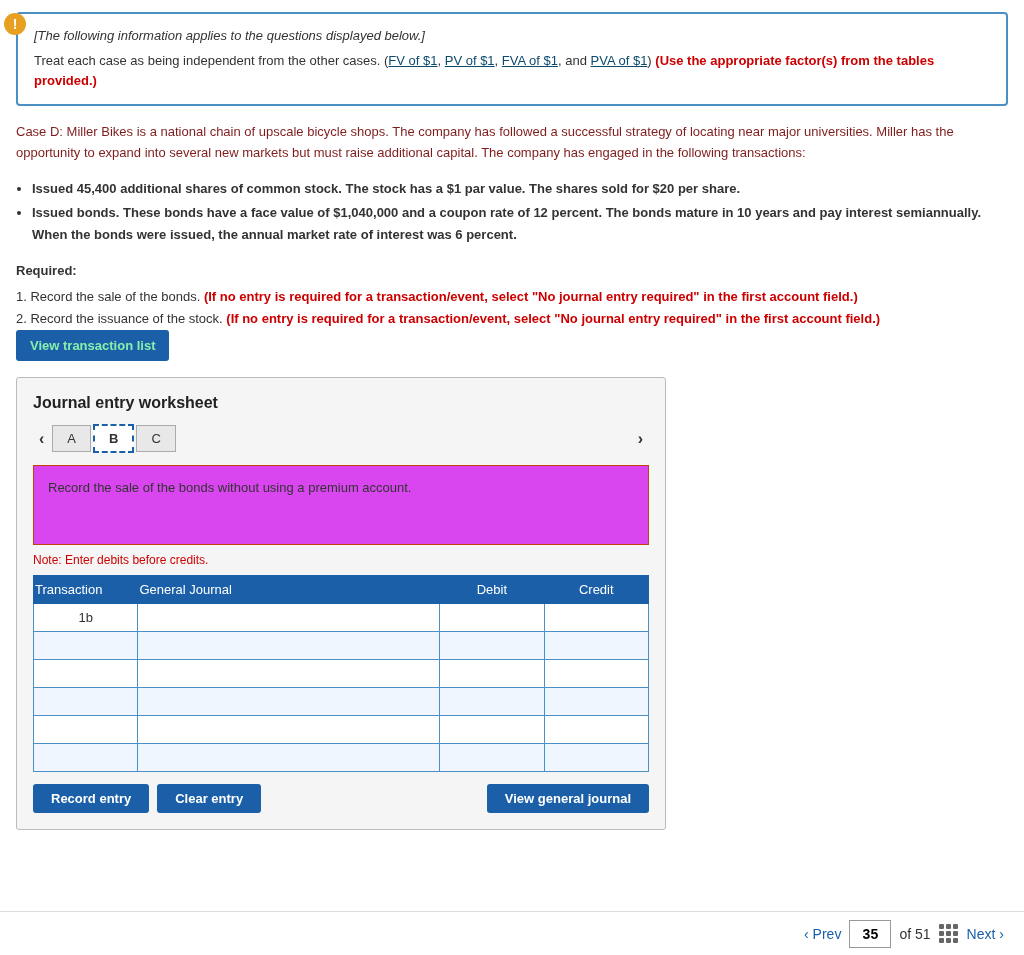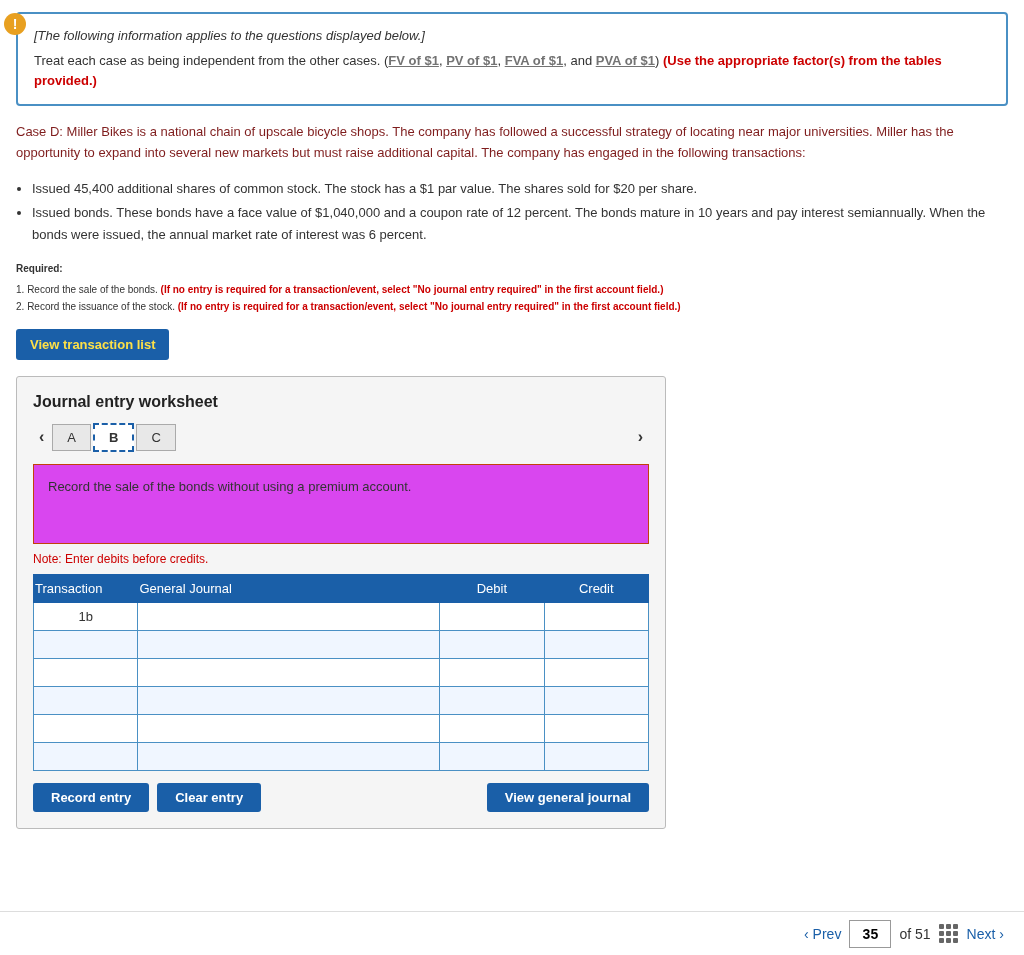--- a/index.html
+++ b/index.html
@@ -48,64 +48,63 @@
       color: #333;
       margin-bottom: 8px;
       font-size: 13px;
     }
     .required-info-box .treat-text {
       font-size: 13px;
       color: #333;
       line-height: 1.5;
     }
     .link {
-      color: #737373;
+      color: #0c4a6e;
       text-decoration: underline;
       cursor: pointer;
-      font-weight: bold;
     }
     .bold-red {
       color: #cc0000;
       font-weight: bold;
     }
 
     
     .case-description {
       margin-bottom: 14px;
       font-size: 13px;
       line-height: 1.6;
       color: #7f1d1d;
     }
 
     
     .bullet-list {
       margin: 10px 0 14px 16px;
       font-size: 13px;
       line-height: 1.7;
+      font-weight: bold;
     }
     .bullet-list li {
       margin-bottom: 2px;
       list-style-type: disc;
     }
 
     
     .required-section {
-      margin-bottom: 14px;
-      font-size: 10px;
+      font-size: 13px;
       line-height: 1.7;
     }
     .required-section .req-title {
       font-weight: bold;
       margin-bottom: 4px;
     }
 
     
     .btn-view-transaction {
       background: #1a5fa8;
-      color: #fde047;
+      color: #86efac;
       border: none;
       padding: 8px 14px;
       font-size: 13px;
       border-radius: 3px;
       cursor: pointer;
       margin-bottom: 16px;
       font-weight: bold;
     }
 
     

